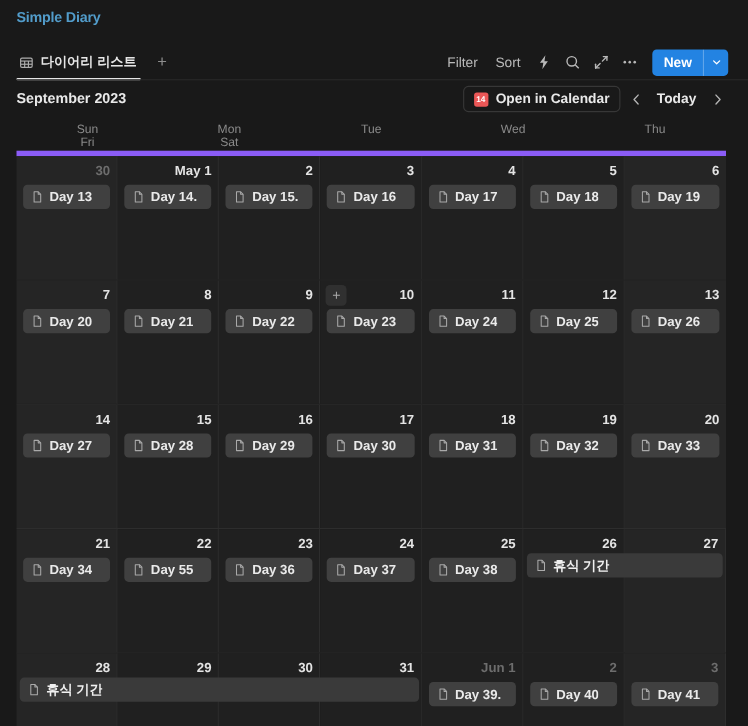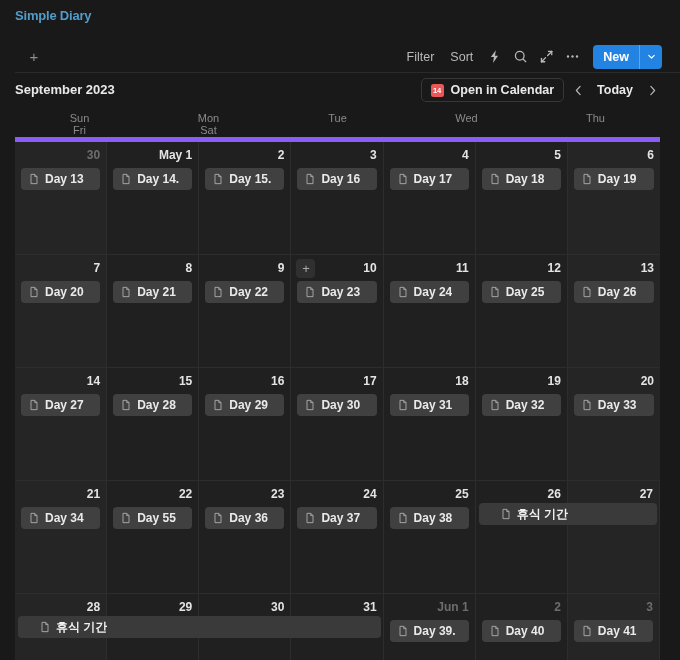--- a/index.html
+++ b/index.html
@@ -139,32 +139,44 @@
     background: #404040; border-radius: 4px;
     font-size: 12px; font-weight: 700; color: #eaeaea;
     white-space: nowrap; overflow: hidden;
   }
   .ev-icon { flex: none; width: 12px; height: 12px; display: flex; opacity: .62; }
   .ev-label { overflow: hidden; text-overflow: clip; }
 
   .span-ev {
     position: absolute; height: 22px;
     display: flex; align-items: center; gap: 5px;
-    padding: 0 21px; background: #3a3a3a; border-radius: 4px;
+    padding: 0 7px; background: #3a3a3a; border-radius: 4px;
     font-size: 12px; font-weight: 700; color: #f0f0f0;
     white-space: nowrap; overflow: hidden; z-index: 3;
   }
 </style>
 </head>
 <body>
 
 <div class="app-title">Simple Diary</div>
 
 <div class="topbar">
   <div class="tabstrip">
+    <div class="tab active">
+      <span class="tab-icon">
+        <svg viewBox="0 0 16 16" width="14" height="14" fill="none" stroke="currentColor" stroke-width="1.2">
+          <rect x="2" y="3.2" width="12" height="9.6" rx="1.4"></rect>
+          <line x1="2" y1="6.3" x2="14" y2="6.3"></line>
+          <line x1="6.2" y1="6.3" x2="6.2" y2="12.8"></line>
+          <line x1="10.1" y1="6.3" x2="10.1" y2="12.8"></line>
+          <line x1="2" y1="9.6" x2="14" y2="9.6"></line>
+        </svg>
+      </span>
+      <span>다이어리 리스트</span>
+    </div>
     <div class="add-tab">+</div>
   </div>
 
   <div class="tools">
     <div class="tool-text">Filter</div>
     <div class="tool-text">Sort</div>
 
     <div class="tool-icon">
       <svg viewBox="0 0 16 16" width="15" height="15" fill="currentColor">
         <path d="M9.4 1.2 4.1 8.6h3.3l-1 6.2 5.4-7.6H8.5z"></path>

